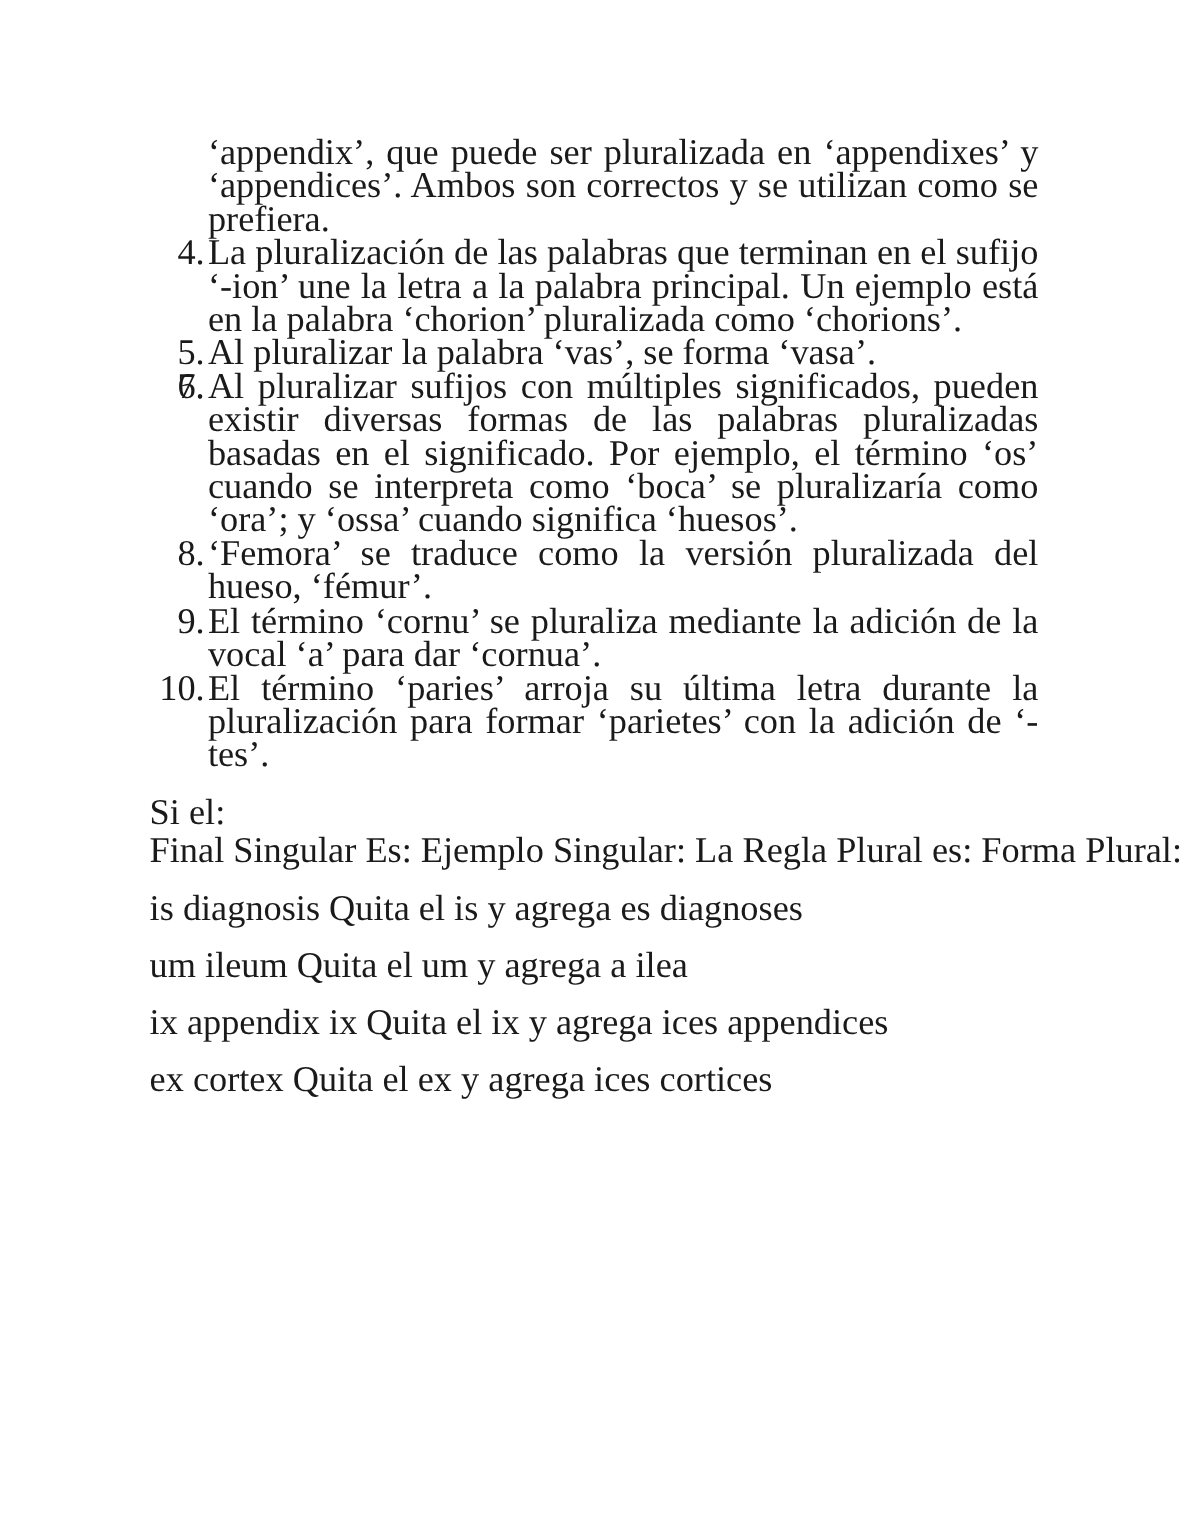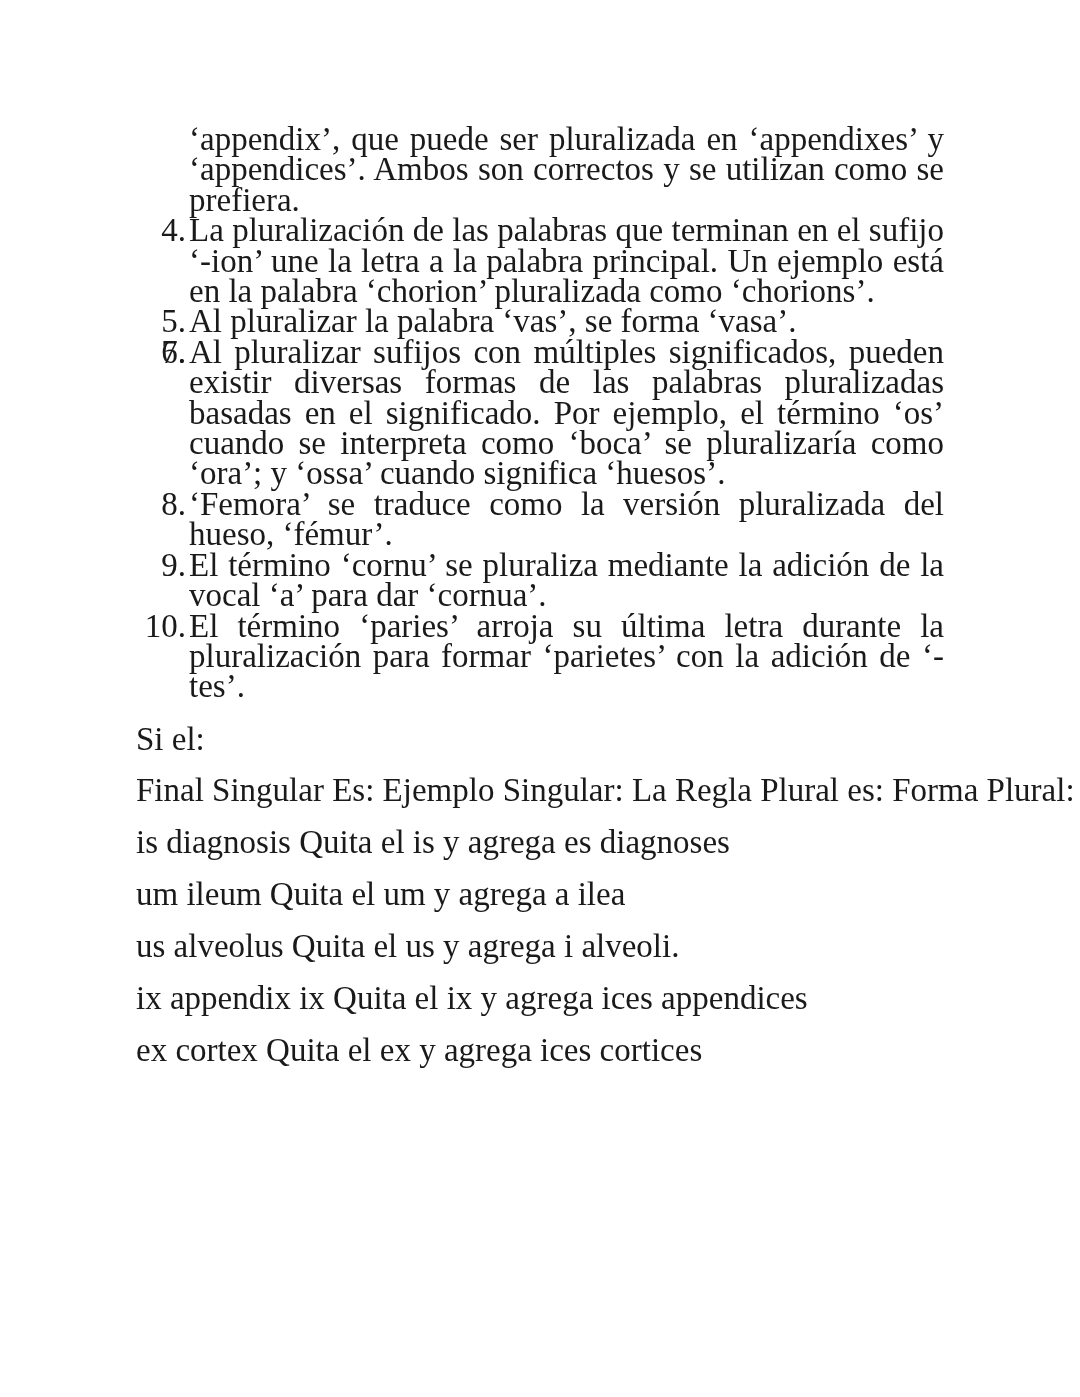--- a/index.html
+++ b/index.html
@@ -44,21 +44,21 @@
       text-align: right;
     }
     .para {
       margin-top: 23px;
       text-align: justify;
     }
     .si {
       margin-top: 22px;
     }
     .table-lines {
-      margin-top: 21px;
+      margin-top: 5px;
     }
     .table-lines div {
       height: 52px;
       line-height: 30px;
       white-space: nowrap;
     }
   </style>
 </head>
 <body>
 
@@ -75,17 +75,16 @@
     <li><span class="num">10.</span><span>El término ‘paries’ arroja su última letra durante la pluralización para formar ‘parietes’ con la adición de ‘-tes’.</span></li>
   </ol>
 
 
   <div class="si">Si el:</div>
 
   <div class="table-lines">
     <div>Final Singular Es: Ejemplo Singular: La Regla Plural es: Forma Plural:</div>
     <div>is diagnosis Quita el is y agrega es diagnoses</div>
     <div>um ileum Quita el um y agrega a ilea</div>
-    <div>us alveolus Quita el us y agrega i alveoli.</div>
     <div>ix appendix ix Quita el ix y agrega ices appendices</div>
     <div>ex cortex Quita el ex y agrega ices cortices</div>
   </div>
 </div>
 
 </body></html>

